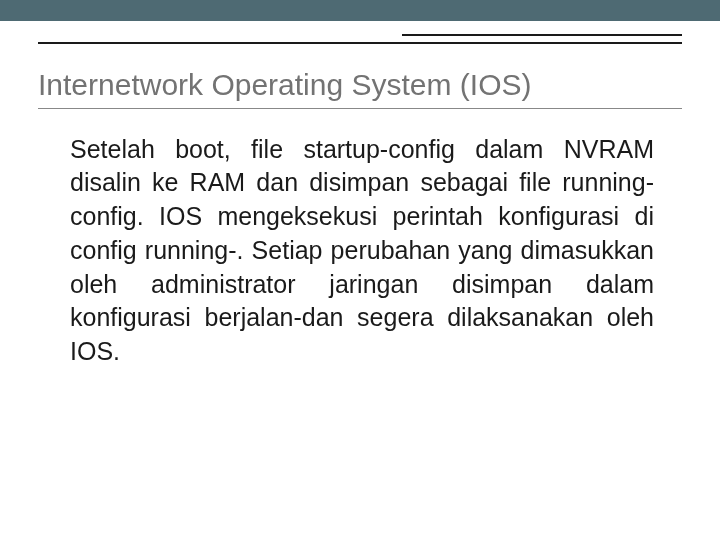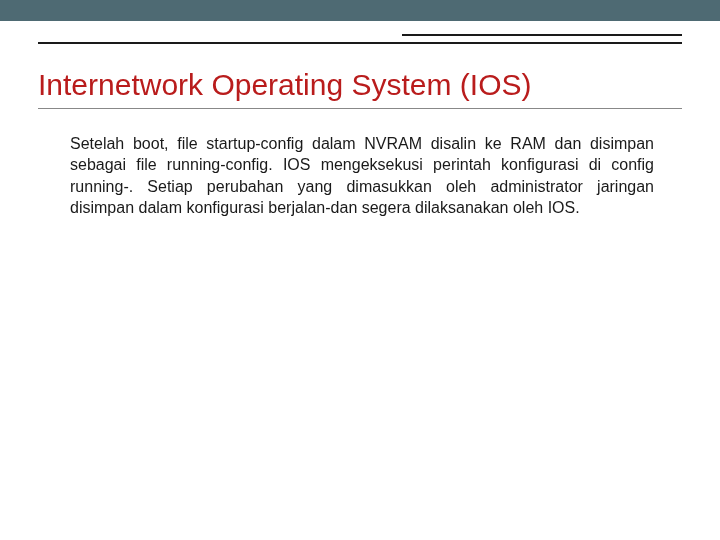--- a/index.html
+++ b/index.html
@@ -34,32 +34,32 @@
     width: 280px;
     top: 6px;
     border-top: 2.5px solid #1a1a1a;
   }
   .content {
     padding: 8px 38px 0 38px;
   }
   .title {
     font-family: Verdana, Geneva, sans-serif;
     font-size: 30px;
-    color: #b91c1c;
+    color: #737373;
     font-weight: 400;
     line-height: 1.25;
     margin-bottom: 4px;
   }
   .title-underline {
     border-top: 1px solid #888888;
     margin-bottom: 24px;
     width: 100%;
   }
   .body-text {
-    font-size: 16px;
+    font-size: 25px;
     color: #1a1a1a;
     line-height: 1.35;
     text-align: justify;
     padding: 0 28px 0 32px;
   }
 </style>
 </head>
 <body>
 
 <div class="top-bar"></div>

